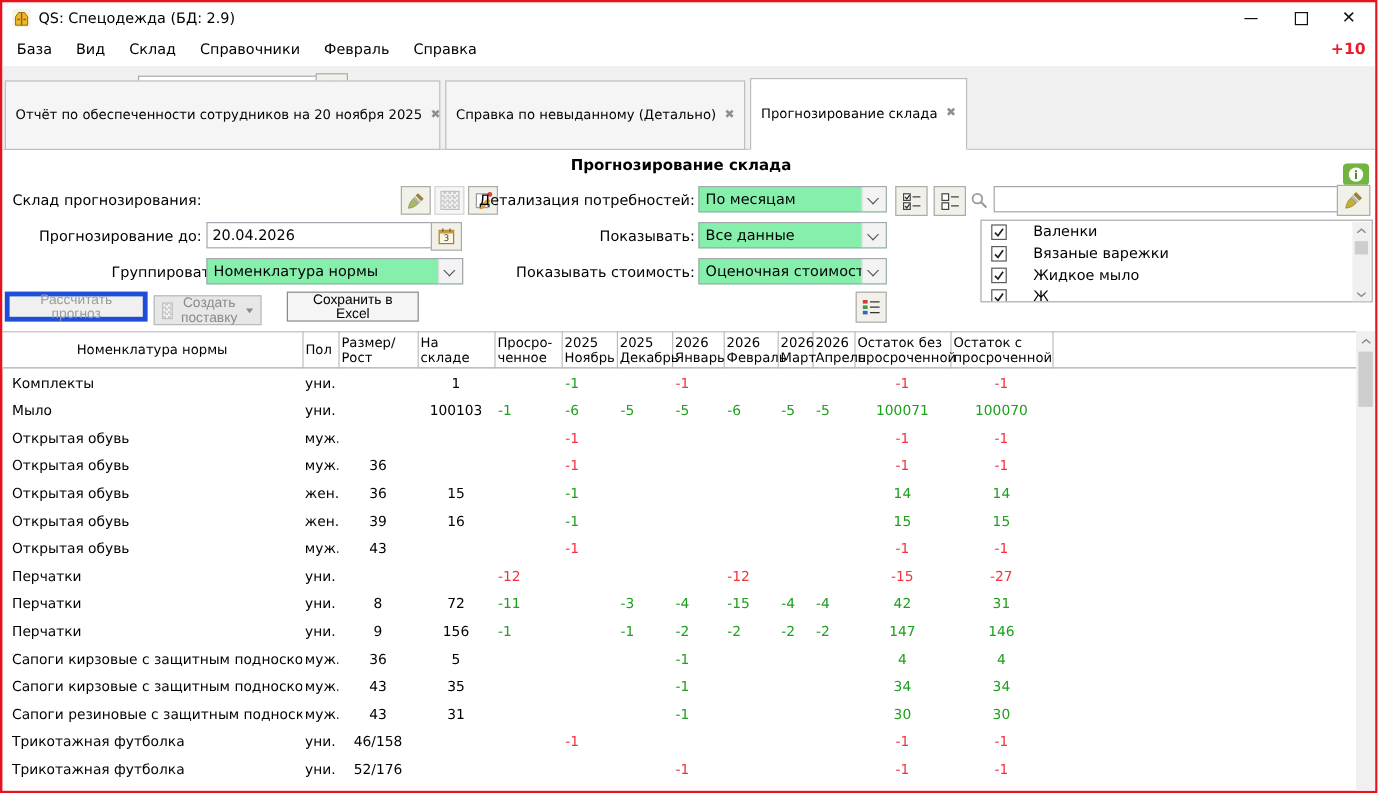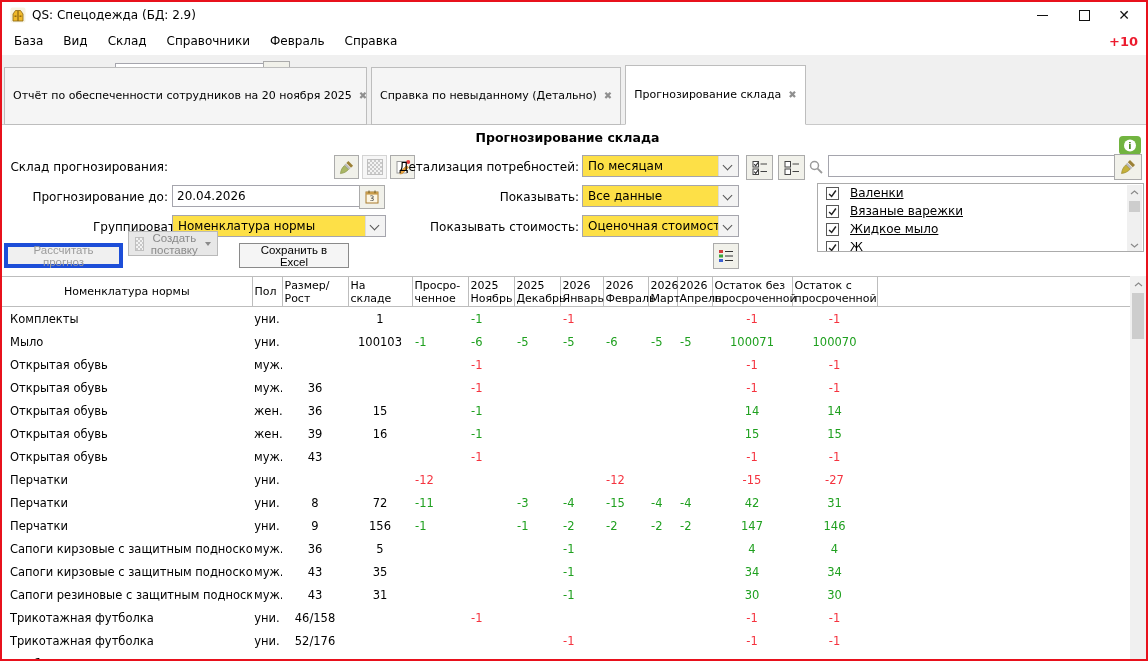--- a/index.html
+++ b/index.html
@@ -31,42 +31,42 @@
           display:flex;align-items:flex-end;padding-left:2px;box-sizing:border-box;}
   .tab{height:24px;line-height:24px;background:#f5f5f5;border:1px solid #bdbdbd;margin-right:4px;margin-bottom:-1px;
        padding:16px 8px;font-size:11px;white-space:nowrap;display:flex;align-items:center;max-width:345px;overflow:hidden;}
   .tab .xi{margin-left:7px;color:#8f8f8f;font-size:10px;font-weight:bold;}
   .tab.active{background:#fff;border-bottom:1px solid #fff;height:26px;line-height:26px;}
   
   .panel{position:absolute;left:0;top:123px;width:100%;height:151px;background:#fff;}
   .panel-title{position:absolute;left:0;top:5px;width:1131px;text-align:center;font-weight:bold;font-size:12.5px;}
   .f-label{position:absolute;height:24px;line-height:24px;text-align:right;white-space:nowrap;}
   .f-input{position:absolute;height:20px;border:1px solid #a5a5ad;background:#fff;font:inherit;padding:0 4px;}
-  .combo{position:absolute;height:22px;box-sizing:border-box;border:1px solid #a5a5ad;background:#fde047;}
+  .combo{position:absolute;height:22px;box-sizing:border-box;border:1px solid #a5a5ad;background:#86efac;}
   .combo .txt{position:absolute;left:5px;top:0;line-height:20px;white-space:nowrap;}
   .combo .arr{position:absolute;right:0;top:0;width:19px;height:100%;background:#f3f3f3;border-left:1px solid #dcdcdc;}
   .combo .arr::after{content:"";position:absolute;left:5px;top:6px;width:6px;height:6px;
        border-right:1.4px solid #555;border-bottom:1.4px solid #555;transform:rotate(45deg);}
   .sq-btn{position:absolute;width:25px;height:24px;}
   .sq-btn.disabled{background:#f6f6f6;border-color:#d4d4d4;}
   .checker{background:repeating-conic-gradient(#c9c9c9 0% 25%, #f2f2f2 0% 50%);background-size:4px 4px;
            width:14px;height:14px;border:1px solid #c0c0c0;}
   .cmd-btn{position:absolute;height:25px;box-sizing:border-box;display:flex;align-items:center;justify-content:center;
            font-size:11.5px;gap:5px;}
   .btn-disabled{background:#f0f0f0;border:4px solid #1d4ed8;color:#9b9b9b;}
   .btn-disabled2{background:#e7e7e7;border:1px solid #b9b9b9;color:#8a8a8a;}
   .btn-normal{background:#f5f5f5;border:1px solid #8a8a8a;color:#000;}
   .caret{width:0;height:0;border-left:3.5px solid transparent;border-right:3.5px solid transparent;border-top:4px solid #8a8a8a;}
   
   .listbox{position:absolute;left:815px;top:58px;width:327px;height:69px;box-sizing:border-box;border:1px solid #ababab;
            background:#fff;overflow:hidden;}
   .li{position:relative;height:18px;display:flex;align-items:center;padding-left:8px;}
   .cb{width:13px;height:13px;box-sizing:border-box;border:1px solid #595959;background:#fff;display:flex;
       align-items:center;justify-content:center;flex:0 0 13px;}
-  .li .lbl{margin-left:11px;white-space:nowrap;text-decoration:underline;}
+  .li .lbl{margin-left:22px;white-space:nowrap;}
   .sbar{position:absolute;background:#f0f0f0;}
   .sb-arrow{position:absolute;left:0;width:100%;height:14px;display:flex;align-items:center;justify-content:center;}
   .sb-thumb{position:absolute;left:2px;right:2px;background:#cdcdcd;}
   
   .tablewrap{position:absolute;left:0;top:274px;width:1128px;}
   table{border-collapse:collapse;table-layout:fixed;width:1128px;}
   thead td{border-top:1px solid #bdbdbd;border-bottom:1px solid #bdbdbd;border-right:1px solid #bdbdbd;
            font-size:11px;padding:0 2px;background:#fff;height:29px;vertical-align:middle;}
   thead td.hname{text-align:center;}
   thead td.hfill{border-right:none;}
@@ -273,21 +273,21 @@
               <path d="M2.5 7 l3 3 5-7" fill="none" stroke="#222" stroke-width="1.7"></path>
             </svg>
           </span>
           <span class="lbl">Ж</span>
         </div>
       </div>
 
     <button class="cmd-btn btn-disabled" style="left:2px;top:118px;width:119px;" disabled="">
       <span>Рассчитать прогноз</span>
     </button>
-    <button class="cmd-btn btn-disabled2" style="left:126px;top:106px;width:90px;" disabled="">
+    <button class="cmd-btn btn-disabled2" style="left:126px;top:121px;width:90px;" disabled="">
       <span class="checker" style="width:12px;height:12px;"></span>
       <span>Создать поставку</span>
       <span class="caret"></span>
     </button>
     <button class="cmd-btn btn-normal" style="left:237px;top:118px;width:110px;">
       <span>Сохранить в Excel</span>
     </button>
     <button class="icon-btn" style="position:absolute;left:711px;top:118px;width:26px;height:26px;">
       <svg width="16" height="16" viewBox="0 0 16 16">
         <rect x="1" y="2" width="4" height="3" fill="#d23b3b"></rect>

